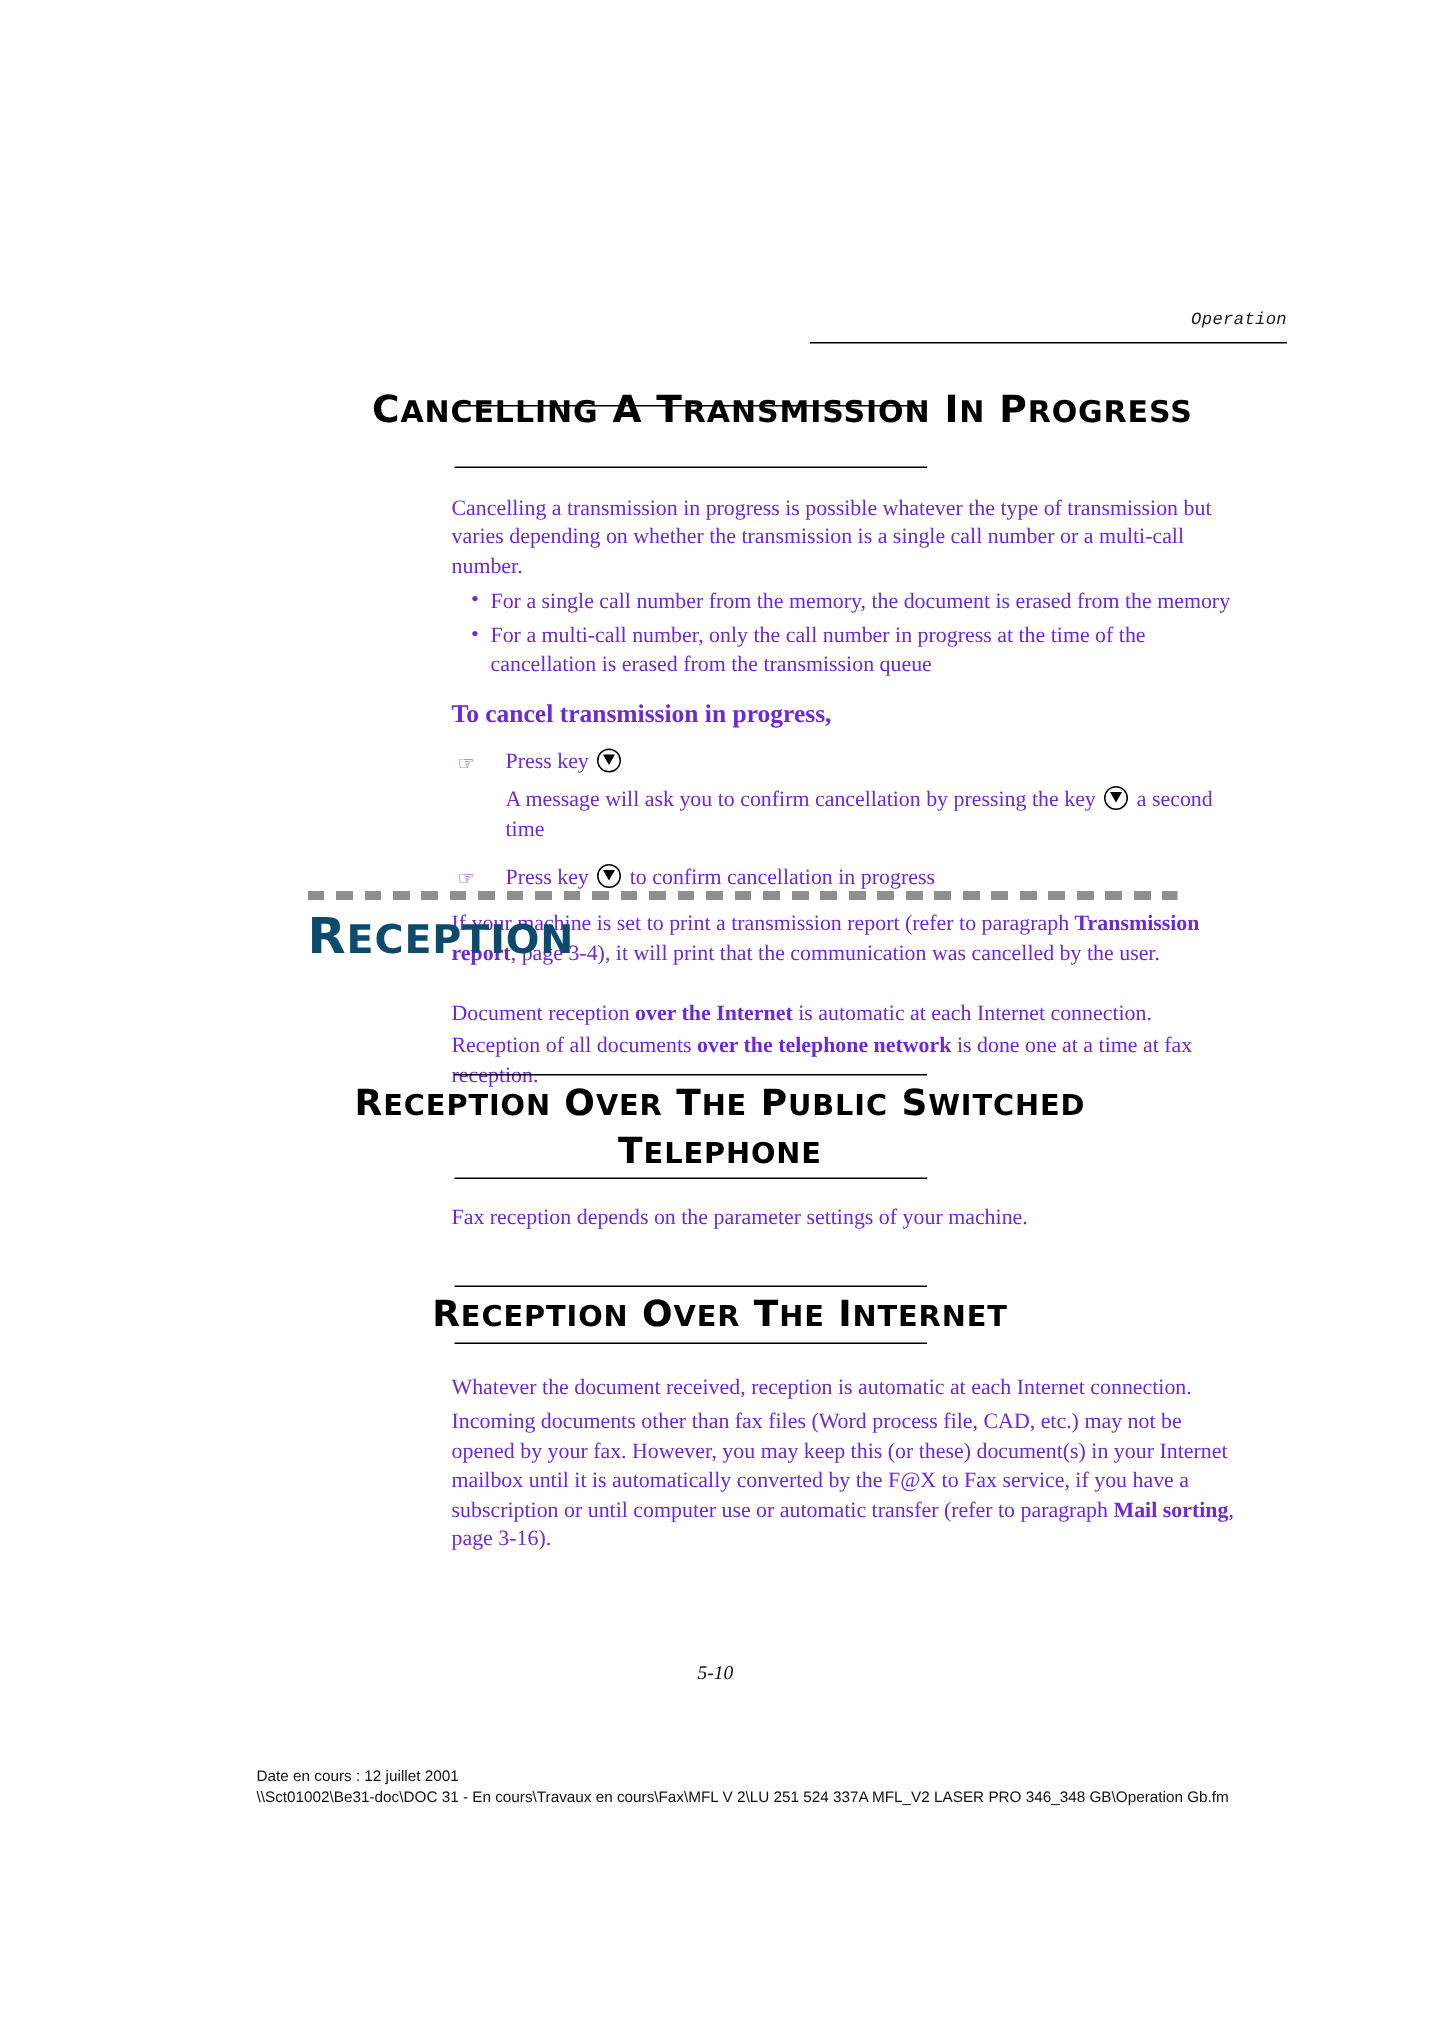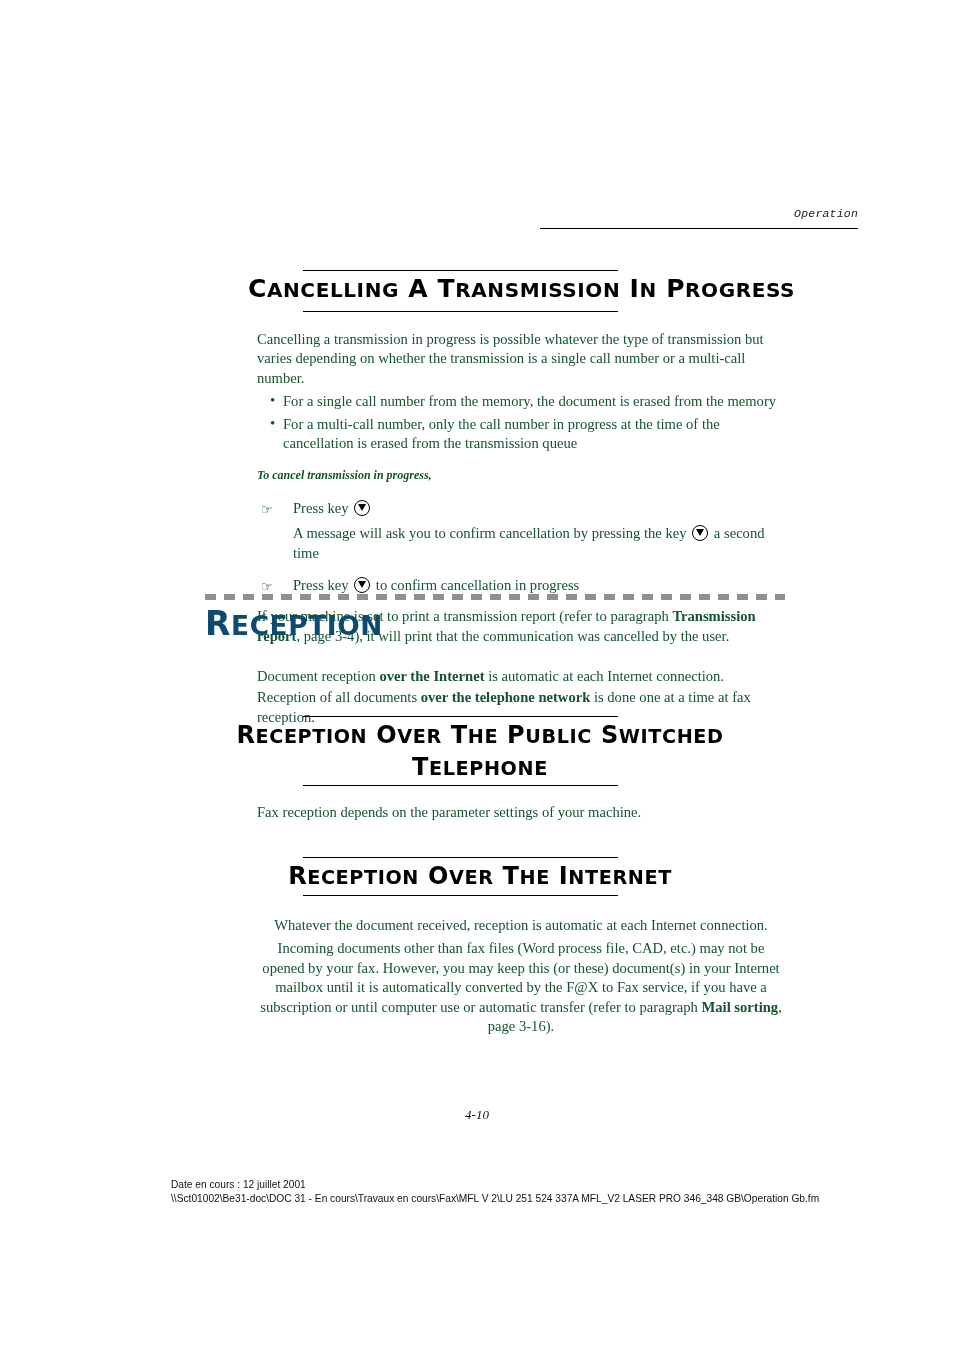--- a/index.html
+++ b/index.html
@@ -59,34 +59,35 @@
     left: 303px;
     width: 315px;
     height: 0;
     border-top: 1.3px solid #000;
   }
 
   
   .h1-cancel {
     position: absolute;
     left: 248px;
-    top: 272px;
+    top: 256px;
     width: 640px;
     font-size: 25px;
     line-height: 34px;
     white-space: nowrap;
   }
 
   
   .body-block {
     position: absolute;
     font-size: 14.6px;
     line-height: 19.4px;
-    color: #14532d;
+    color: #6d28d9;
     text-align: left;
+    margin-left: 44px;
   }
   .body-block p {
     margin: 0 0 0 0;
   }
   .para-gap { margin-top: 1px; }
 
   ul.bullets {
     list-style: none;
     margin: 4px 0 0 0;
     padding: 0;
@@ -101,24 +102,23 @@
     position: absolute;
     left: 13px;
     top: -1px;
     font-size: 15px;
   }
 
   .bold { font-weight: bold; }
 
   .lead-bold {
     font-weight: bold;
-    font-size: 12px;
+    font-size: 17px;
     display: block;
     margin-top: 13px;
-    font-style: italic;
   }
 
   
   .step {
     position: relative;
     padding-left: 36px;
     font-size: 14.6px;
     line-height: 19.4px;
     margin-top: 13px;
   }
@@ -286,25 +286,25 @@
 <div class="body-block" style="left:257px; top:803px; width:530px;">
   <p>Fax reception depends on the parameter settings of your machine.</p>
 </div>
 
 <div class="h-rule" style="top:857px;"></div>
 <div class="h2 comic sc" style="top:861px;">
   <div><span class="cap">R</span><span class="sm">eception</span> <span class="cap">o</span><span class="sm">ver</span> <span class="cap">t</span><span class="sm">he</span> <span class="cap">I</span><span class="sm">nternet</span></div>
 </div>
 <div class="h-rule" style="top:895px;"></div>
 
-<div class="body-block" style="left:257px; top:916px; width:528px;text-align:center;">
+<div class="body-block" style="left:257px; top:916px; width:528px;">
   <p>Whatever the document received, reception is automatic at each Internet connection.</p>
   <p style="margin-top:4px;"><span>Incoming documents other than fax files (Word process file, CAD, etc.) may not be opened by your fax. However, you may keep this (or these) document(s) in your Internet mailbox until it is automatically converted by the F@X to Fax service, if you have a subscription or until computer use or automatic transfer (refer to paragraph </span><span class="bold">Mail sorting</span><span>, page 3-16).</span></p>
 </div>
 
 <div class="page-number">
-  <span>4-10</span>
+  <span>5-10</span>
 </div>
 
 <div class="doc-footer">
   <div>Date en cours : 12 juillet 2001</div>
   <div>\\Sct01002\Be31-doc\DOC 31 - En cours\Travaux en cours\Fax\MFL V 2\LU 251 524 337A MFL_V2 LASER PRO 346_348 GB\Operation Gb.fm</div>
 </div>
 
 </body></html>

